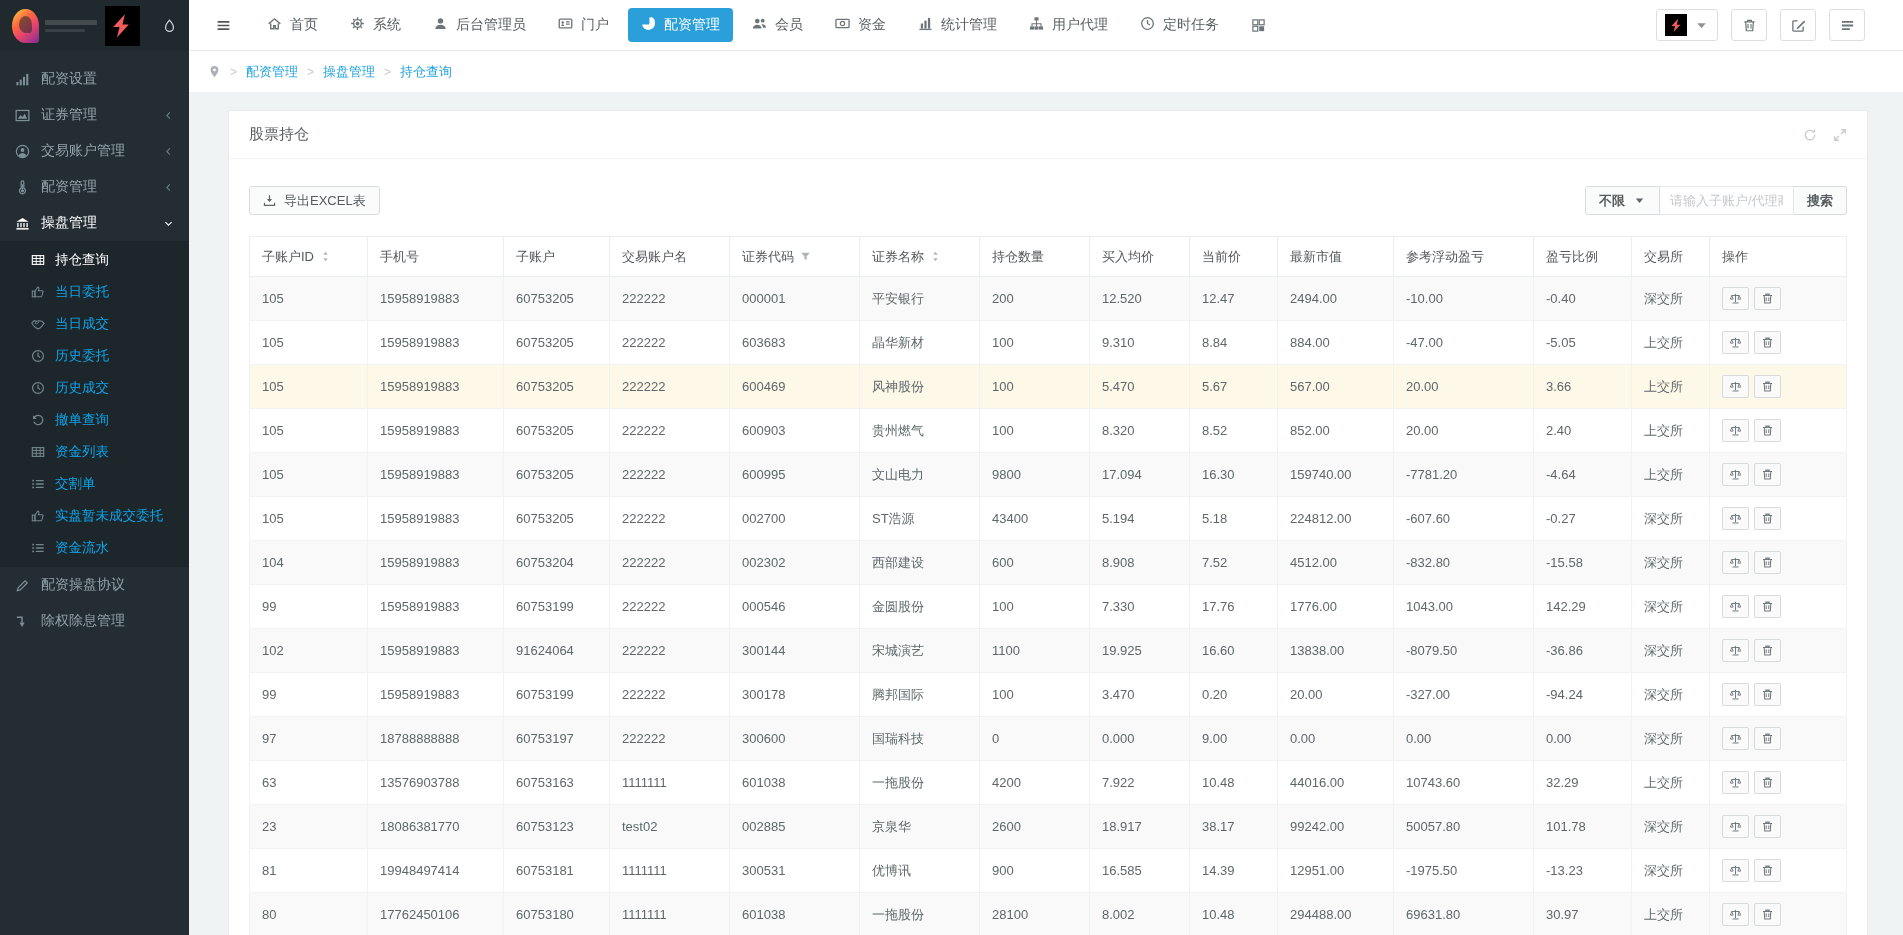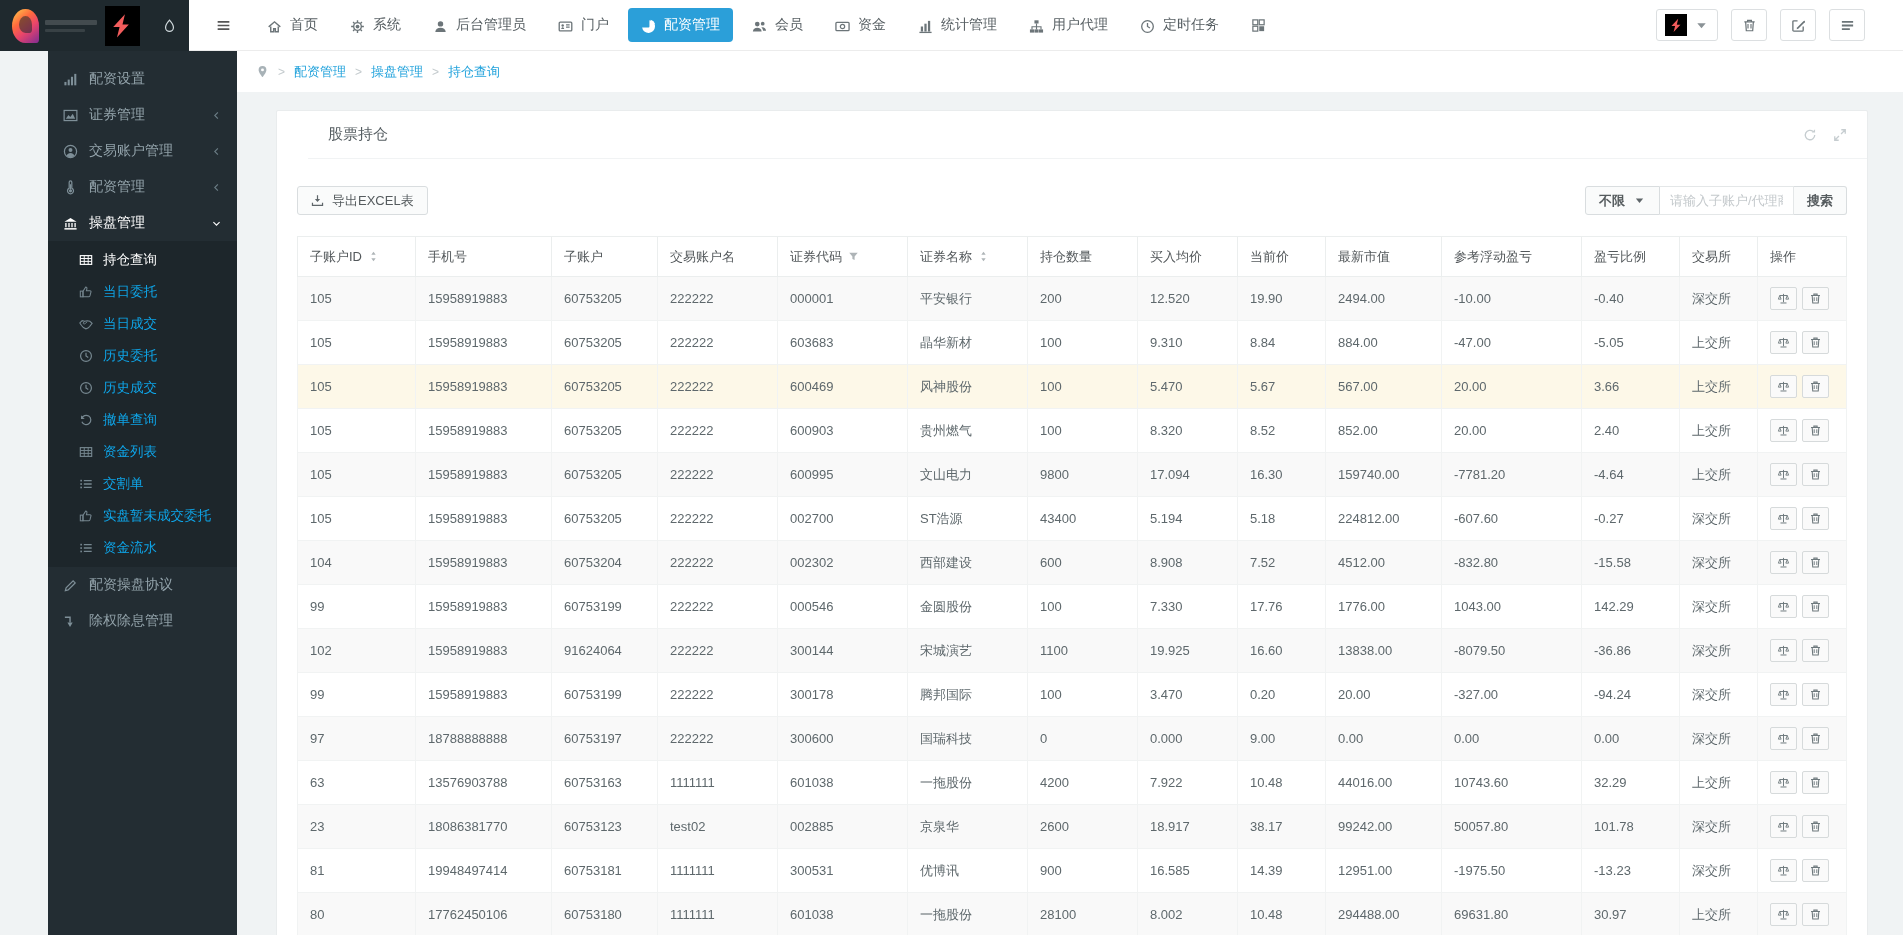--- a/index.html
+++ b/index.html
@@ -18,54 +18,54 @@
   .brand-lines i+i{height:3px;width:40px;opacity:.7;}
   .logo-sq{width:40px;height:40px;background:#000;display:flex;align-items:center;justify-content:center;margin-left:8px;}
   .logo-sq .ic{width:26px;height:26px;color:#f25c5c;}
   .brand-drop{margin-left:22px;color:#cfd8dc;}
   .brand-drop .ic{width:15px;height:18px;}
 
   .topnav{flex:1;background:#fff;display:flex;align-items:center;padding:0 14px 0 16px;border-bottom:1px solid #ececec;}
   .hamb{color:#555;padding:8px 10px;margin-right:12px;cursor:pointer;display:flex;}
   .hamb .ic{width:17px;height:17px;}
   .nav-items{display:flex;align-items:center;gap:6px;}
-  .nav-item{display:flex;align-items:flex-end;gap:8px;padding:8px 13px;font-size:14px;color:#575f63;cursor:pointer;border-radius:4px;white-space:nowrap;}
+  .nav-item{display:flex;align-items:flex-start;gap:8px;padding:8px 13px;font-size:14px;color:#575f63;cursor:pointer;border-radius:4px;white-space:nowrap;}
   .nav-item .ic{width:15px;height:15px;color:#6c7579;}
   .nav-item.active{background:var(--accent,#2b9fd9);color:#fff;}
   .nav-item.active .ic{color:#fff;}
   .top-right{margin-left:auto;display:flex;align-items:center;gap:13px;padding-right:24px;}
   .tb-btn{height:32px;min-width:36px;border:1px solid #dcdfe1;background:#fff;border-radius:3px;display:flex;align-items:center;justify-content:center;color:#6b7478;gap:7px;padding:0 8px;cursor:pointer;}
   .tb-btn .ic{width:15px;height:15px;}
   .mini-logo{width:22px;height:22px;background:#000;display:flex;align-items:center;justify-content:center;}
   .mini-logo .ic{width:15px;height:15px;color:#f25c5c;}
   .caret-sm{width:10px;height:10px;color:#8a9296;}
 
   
-  .main{flex:1;display:flex;min-height:0;padding-left:48px;}
+  .main{flex:1;display:flex;min-height:0;}
   .sidebar{width:189px;flex:0 0 189px;background:#232d33;padding-top:10px;overflow:hidden;}
   .s-item{display:flex;align-items:center;gap:11px;padding:9px 15px;font-size:14px;color:#93a3ab;cursor:pointer;white-space:nowrap;}
   .s-item .ic{width:15px;height:15px;color:#7e8f98;}
   .s-item .chev{margin-left:auto;width:11px;height:11px;color:#6c7d86;}
   .s-item.open{color:#fff;}
   .s-item.open .ic{color:#fff;}
   .submenu{background:#1d262b;padding:3px 0;}
   .sub-item{display:flex;align-items:center;gap:10px;padding:7px 14px 7px 31px;font-size:13.5px;color:#0ea5e9;cursor:pointer;white-space:nowrap;}
   .sub-item .ic{width:14px;height:14px;color:#75868f;}
   .sub-item.active{color:#fff;}
   .sub-item.active .ic{color:#fff;}
 
   .content{flex:1;display:flex;flex-direction:column;min-width:0;}
   .crumbbar{height:41px;flex:0 0 41px;background:#fff;display:flex;align-items:center;padding:0 19px;gap:9px;font-size:13px;}
   .crumbbar .ic{width:13px;height:13px;color:#a8b2b7;}
   .crumb-sep{color:#c3cacd;font-size:12px;}
   .crumb-link{color:var(--link,#23a3dc);text-decoration:none;cursor:pointer;}
 
   .page{flex:1;overflow:hidden;padding:18px 35px 0 39px;}
   .panel{background:#fff;border:1px solid #e9eced;border-radius:2px;min-height:860px;}
-  .panel-hd{height:48px;display:flex;align-items:center;padding:0 20px;border-bottom:1px solid #f1f3f4;margin-left:31px;}
+  .panel-hd{height:48px;display:flex;align-items:center;padding:0 20px;border-bottom:1px solid #f1f3f4;}
   .panel-title{font-size:15px;color:#565e62;}
   .panel-tools{margin-left:auto;display:flex;gap:16px;color:#c6cdd0;}
   .panel-tools .ic{width:14px;height:14px;cursor:pointer;}
   .panel-bd{padding:27px 20px 20px;}
 
   .toolbar{display:flex;align-items:center;margin-bottom:21px;}
   .btn{height:29px;border:1px solid #d9dddf;background:#fafbfb;color:#555b5e;font-size:13px;display:inline-flex;align-items:center;gap:8px;padding:0 13px;border-radius:3px;cursor:pointer;}
   .btn .ic{width:13px;height:13px;color:#5f666a;}
   .right-tools{margin-left:auto;display:flex;align-items:center;}
   .btn.filter{font-weight:bold;border-radius:3px 0 0 3px;}
@@ -651,21 +651,21 @@
               <tbody id="tbody">
                   <tr class="odd">
                     <td>105</td>
                     <td>15958919883</td>
                     <td>60753205</td>
                     <td>222222</td>
                     <td>000001</td>
                     <td>平安银行</td>
                     <td>200</td>
                     <td>12.520</td>
-                    <td>19.90</td>
+                    <td>12.47</td>
                     <td>2494.00</td>
                     <td>-10.00</td>
                     <td>-0.40</td>
                     <td>深交所</td>
                     <td><span class="act-btn">
                         <svg class="ic">
                           <use href="#i-balance"></use>
                         </svg>
                       </span><span class="act-btn">
                         <svg class="ic">

